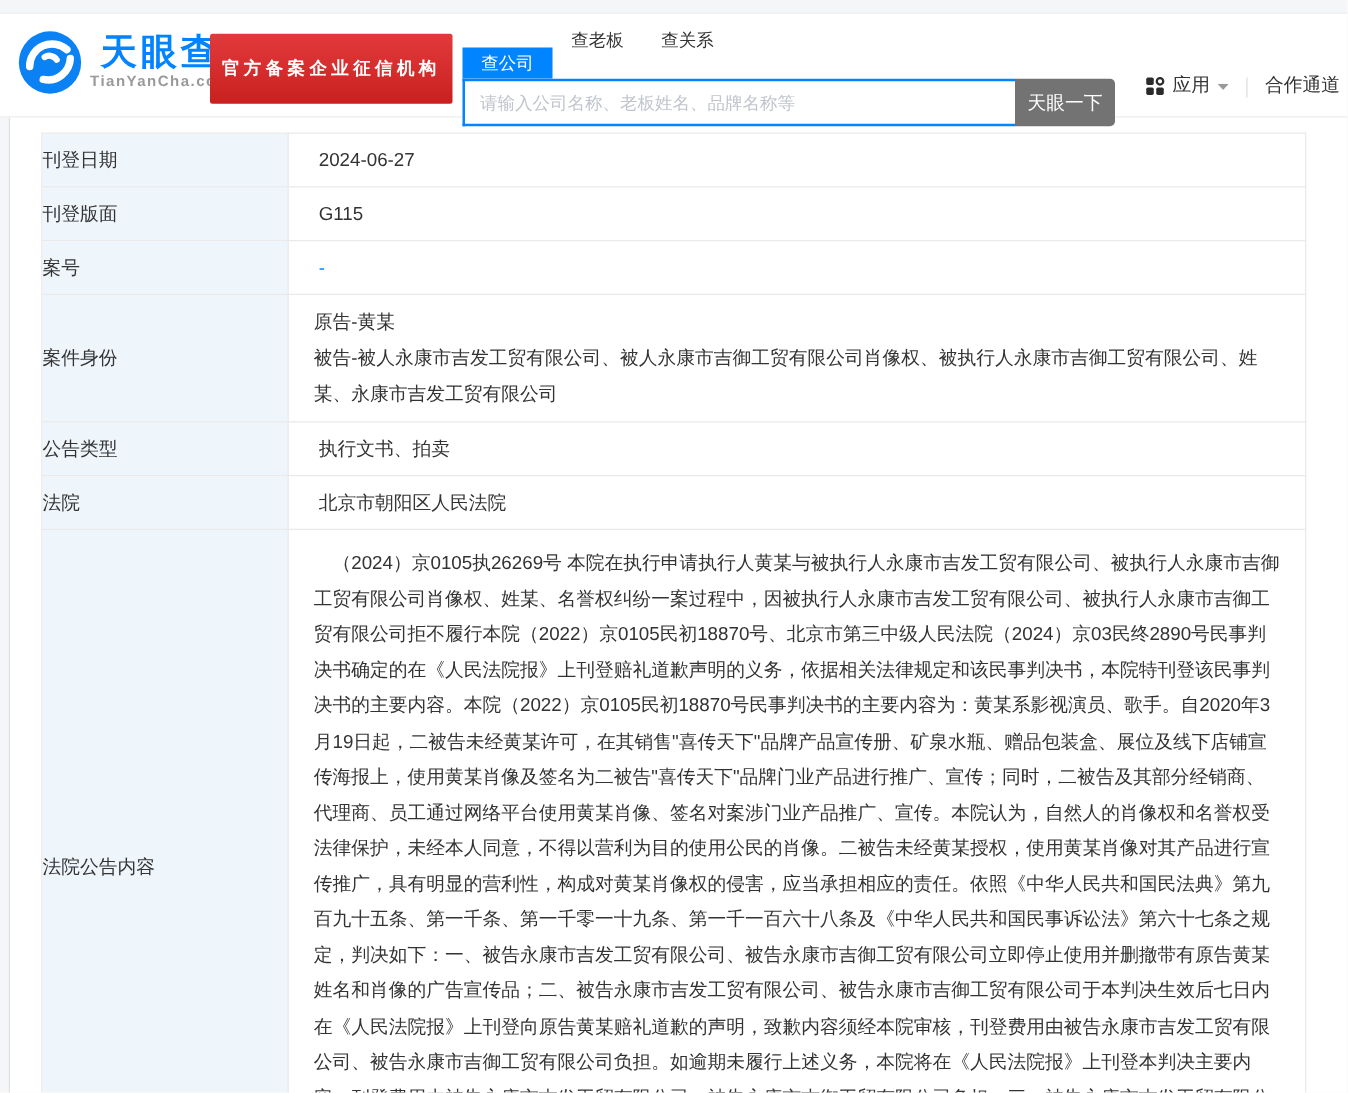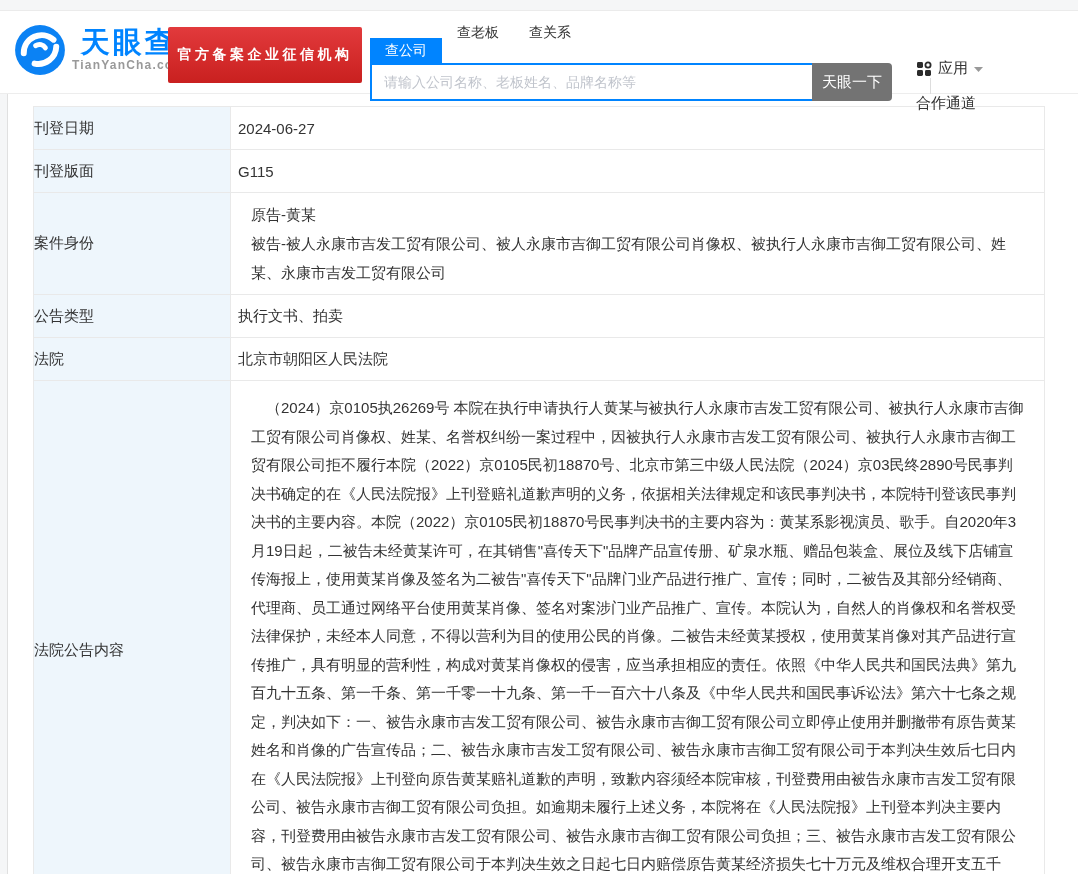--- a/index.html
+++ b/index.html
@@ -49,22 +49,22 @@
   }
   .search-input::placeholder { color: #c0c4cc; }
   .search-button {
     width: 80px; height: 38px;
     background: #737373; color: #fff; border: none;
     font-size: 15px; border-radius: 0 4px 4px 0; cursor: pointer;
     font-family: "Liberation Sans", "DejaVu Sans", sans-serif;
   }
   .header-right {
     position: absolute; left: 916px; top: 48px;
-    display: flex; align-items: flex-start;
-    font-size: 15px; color: #333; white-space: nowrap; flex-direction: column;
+    display: flex; align-items: flex-end;
+    font-size: 15px; color: #333; white-space: nowrap;
   }
   .apps, .partner { display: flex; align-items: center; gap: 6px; cursor: pointer; }
   .vdivider { width: 1px; height: 16px; background: #ddd; margin: 0 14px; }
   .caret { margin-top: 2px; }
   
   .main {
     margin-left: 7px;
     border-left: 1px solid #e0e0e0;
     background: #fff;
     min-height: 779px;
@@ -76,21 +76,21 @@
     border-collapse: collapse;
     font-size: 15px;
     color: #333;
   }
   .detail-table td { border: 1px solid #e9e9e9; }
   td.label {
     width: 197px;
     background: #eef6fc;
     color: #333;
   }
-  td.value { padding: 0 7px; background: #fff; }
+  td.value { padding: 0 24px; background: #fff; }
   tr.row-single td { height: 43px; }
   td.value-multiline { padding: 7px 20px; }
   td.value-multiline div { line-height: 29px; }
   td.value-content {
     vertical-align: top;
     padding: 13px 20px;
     line-height: 28.5px;
     white-space: pre-wrap;
   }
   .dash-link { color: #0084ff; cursor: pointer; }
@@ -154,20 +154,24 @@
   <table class="detail-table">
     <tbody>
         <tr class="row-single">
       <td class="label">刊登日期</td>
       <td class="value">2024-06-27</td>
     </tr>
     <tr class="row-single">
       <td class="label">刊登版面</td>
       <td class="value">G115</td>
     </tr>
+    <tr class="row-single">
+      <td class="label">案号</td>
+      <td class="value"><span class="dash-link">-</span></td>
+    </tr>
     <tr>
       <td class="label">案件身份</td>
       <td class="value value-multiline">
         <div>原告-黄某</div>
         <div>被告-被人永康市吉发工贸有限公司、被人永康市吉御工贸有限公司肖像权、被执行人永康市吉御工贸有限公司、姓某、永康市吉发工贸有限公司</div>
       </td>
     </tr>
     <tr class="row-single">
       <td class="label">公告类型</td>
       <td class="value">执行文书、拍卖</td>

